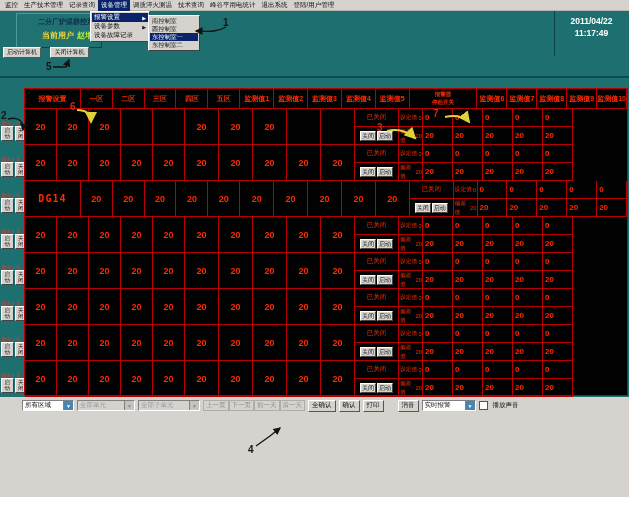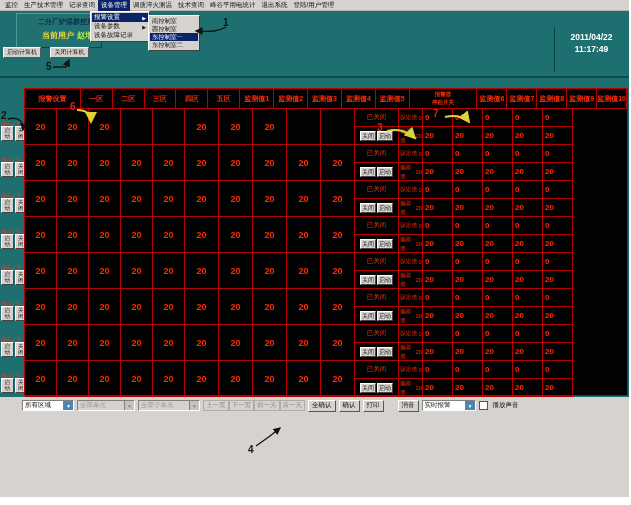--- a/index.html
+++ b/index.html
@@ -13,21 +13,21 @@
 
   
   .info-box{position:absolute;left:16px;top:13px;width:84px;height:33px;background:#20716f;border:1px solid;border-color:#4a9b9b #0c4444 #0c4444 #4a9b9b;text-align:right;font-family:Liberation Mono, monospace;}
   .sys-title{font-size:7px;font-weight:bold;color:#0b2b52;margin-top:3px;}
   .user-line{font-size:8px;font-weight:bold;margin-top:3px;}
   .user-label{color:#f2d437;}
   .user-name{color:#b8ee3f;margin-left:3px;}
   .pc-btn{position:absolute;top:47px;height:11px;font-size:6px;background:#d6d3ce;border:1px solid;border-color:#fff #555 #555 #fff;padding:0 2px;color:#111;}
   .pc-btn.start{left:3px;width:38px;}
   .pc-btn.shut{left:50px;width:39px;}
-  .date-panel{position:absolute;right:1px;top:11px;width:74px;height:45px;border-left:1px solid #0c4444;color:#fff;font-weight:bold;font-size:8.5px;text-align:center;padding-top:5px;box-sizing:border-box;line-height:1.4;margin-top:16px;}
+  .date-panel{position:absolute;right:1px;top:11px;width:74px;height:45px;border-left:1px solid #0c4444;color:#fff;font-weight:bold;font-size:8.5px;text-align:center;padding-top:5px;box-sizing:border-box;line-height:1.4;}
   .hdiv{position:absolute;top:76px;left:0;width:100%;height:2px;background:#0c4c4c;}
 
   
   .menu-dropdown{position:absolute;left:90px;top:11px;width:56px;background:#d6d3ce;border:1px solid;border-color:#fff #404040 #404040 #fff;padding:1px;z-index:20;}
   .dd-item{display:flex;justify-content:space-between;align-items:center;height:9px;font-size:6.5px;padding:0 2px;color:#111;}
   .dd-item.hl{background:#0a246a;color:#fff;}
   .dd-arrow{font-size:5px;}
   .submenu{position:absolute;left:148px;top:15px;width:48px;background:#d6d3ce;border:1px solid;border-color:#fff #404040 #404040 #fff;padding:1px;z-index:21;}
   .sm-item{display:flex;align-items:center;height:8px;font-size:6.2px;padding:0 2px;color:#111;}
   .sm-item.hl{background:#0a246a;color:#fff;}
@@ -314,20 +314,21 @@
         <div class="cell col-r split">
           <div class="half rv">0</div>
           <div class="half rv">20</div>
         </div>
         <div class="cell col-r split">
           <div class="half rv">0</div>
           <div class="half rv">20</div>
         </div>
       </div>
       <div class="trow">
+        <div class="cell col-dev dev">DG14</div>
         <div class="cell col-zone val">20</div>
         <div class="cell col-zone val">20</div>
         <div class="cell col-zone val">20</div>
         <div class="cell col-zone val">20</div>
         <div class="cell col-zone val">20</div>
         <div class="cell col-m val">20</div>
         <div class="cell col-m val">20</div>
         <div class="cell col-m val">20</div>
         <div class="cell col-m val">20</div>
         <div class="cell col-m val">20</div>

